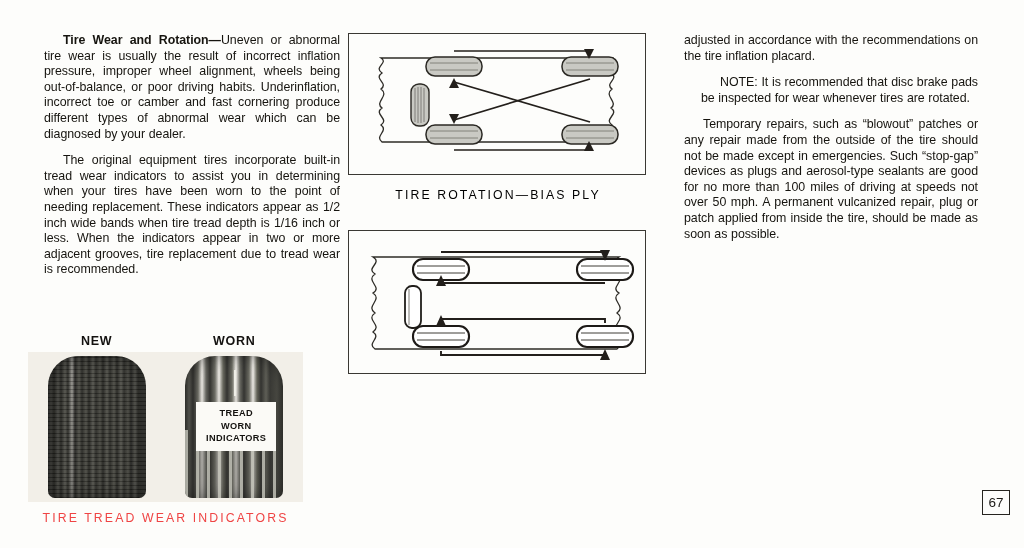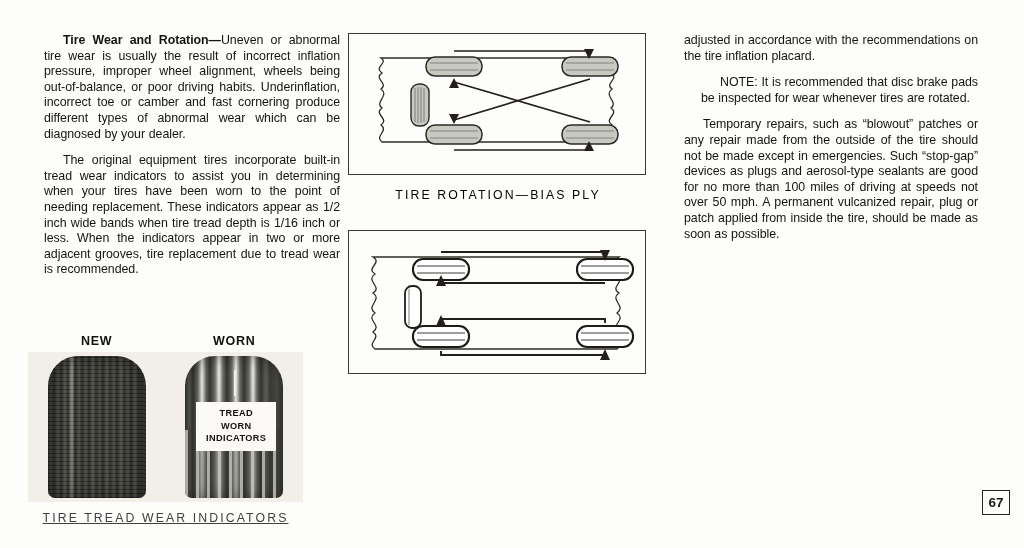--- a/index.html
+++ b/index.html
@@ -134,22 +134,21 @@
     font-weight: bold;
     letter-spacing: 0.4px;
     line-height: 12.5px;
     z-index: 4;
   }
   .photo-caption {
     margin-top: 9px;
     text-align: center;
     font-size: 12.3px;
     letter-spacing: 2.1px;
-    color: #404040;
-    text-decoration: underline;
+    color: #ef4444;
   }
 
   
   .diagram-figure { margin-bottom: 9px; }
   .diagram-box {
     position: relative;
     width: 296px;
     height: 140px;
     border: 1.3px solid #3a3833;
     background: #fdfdfb;
@@ -165,21 +164,21 @@
   .diagram-box svg { display: block; }
 
   
   .page-number {
     position: absolute;
     right: 14px; bottom: 33px;
     width: 26px; height: 23px;
     border: 1.6px solid #26241f;
     display: flex; align-items: center; justify-content: center;
     font-size: 13.5px;
-    font-weight: bold;
+    font-weight: normal;
     color: #1a1814;
     background: #fdfdfb;
   }
 </style>
 </head>
 <body>
 
 <div class="page">
 
   <div class="col col-left">

